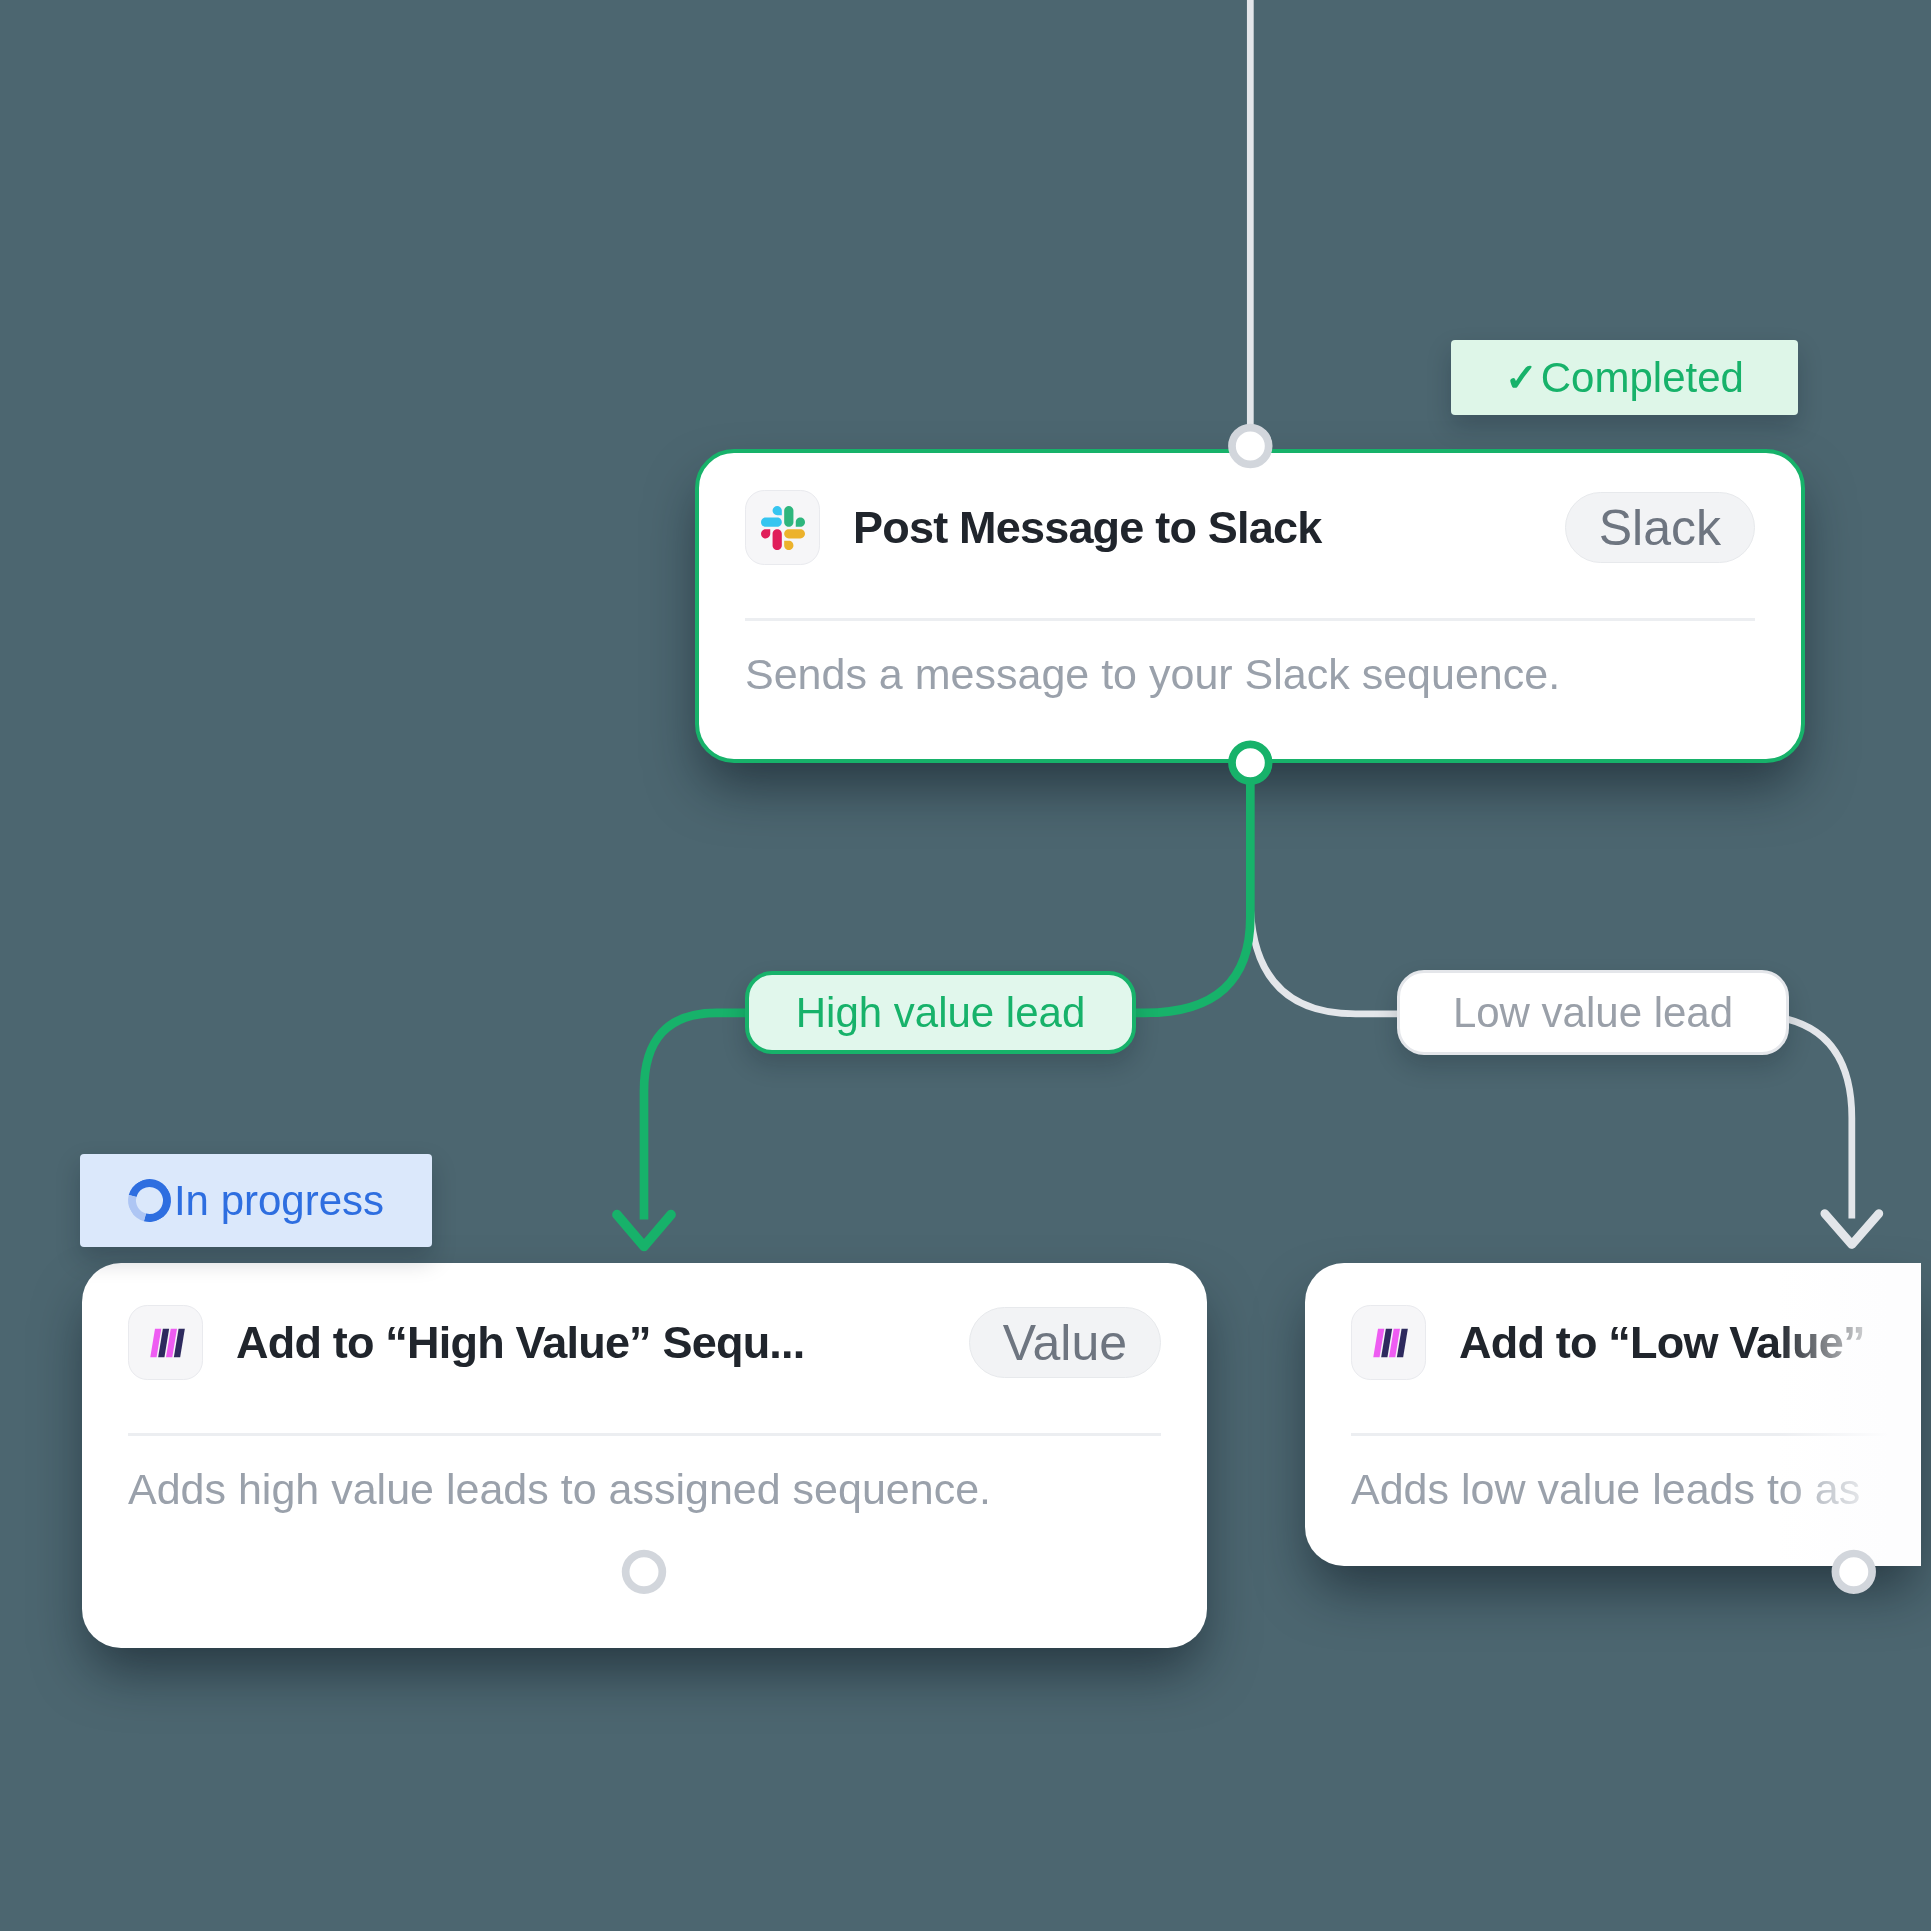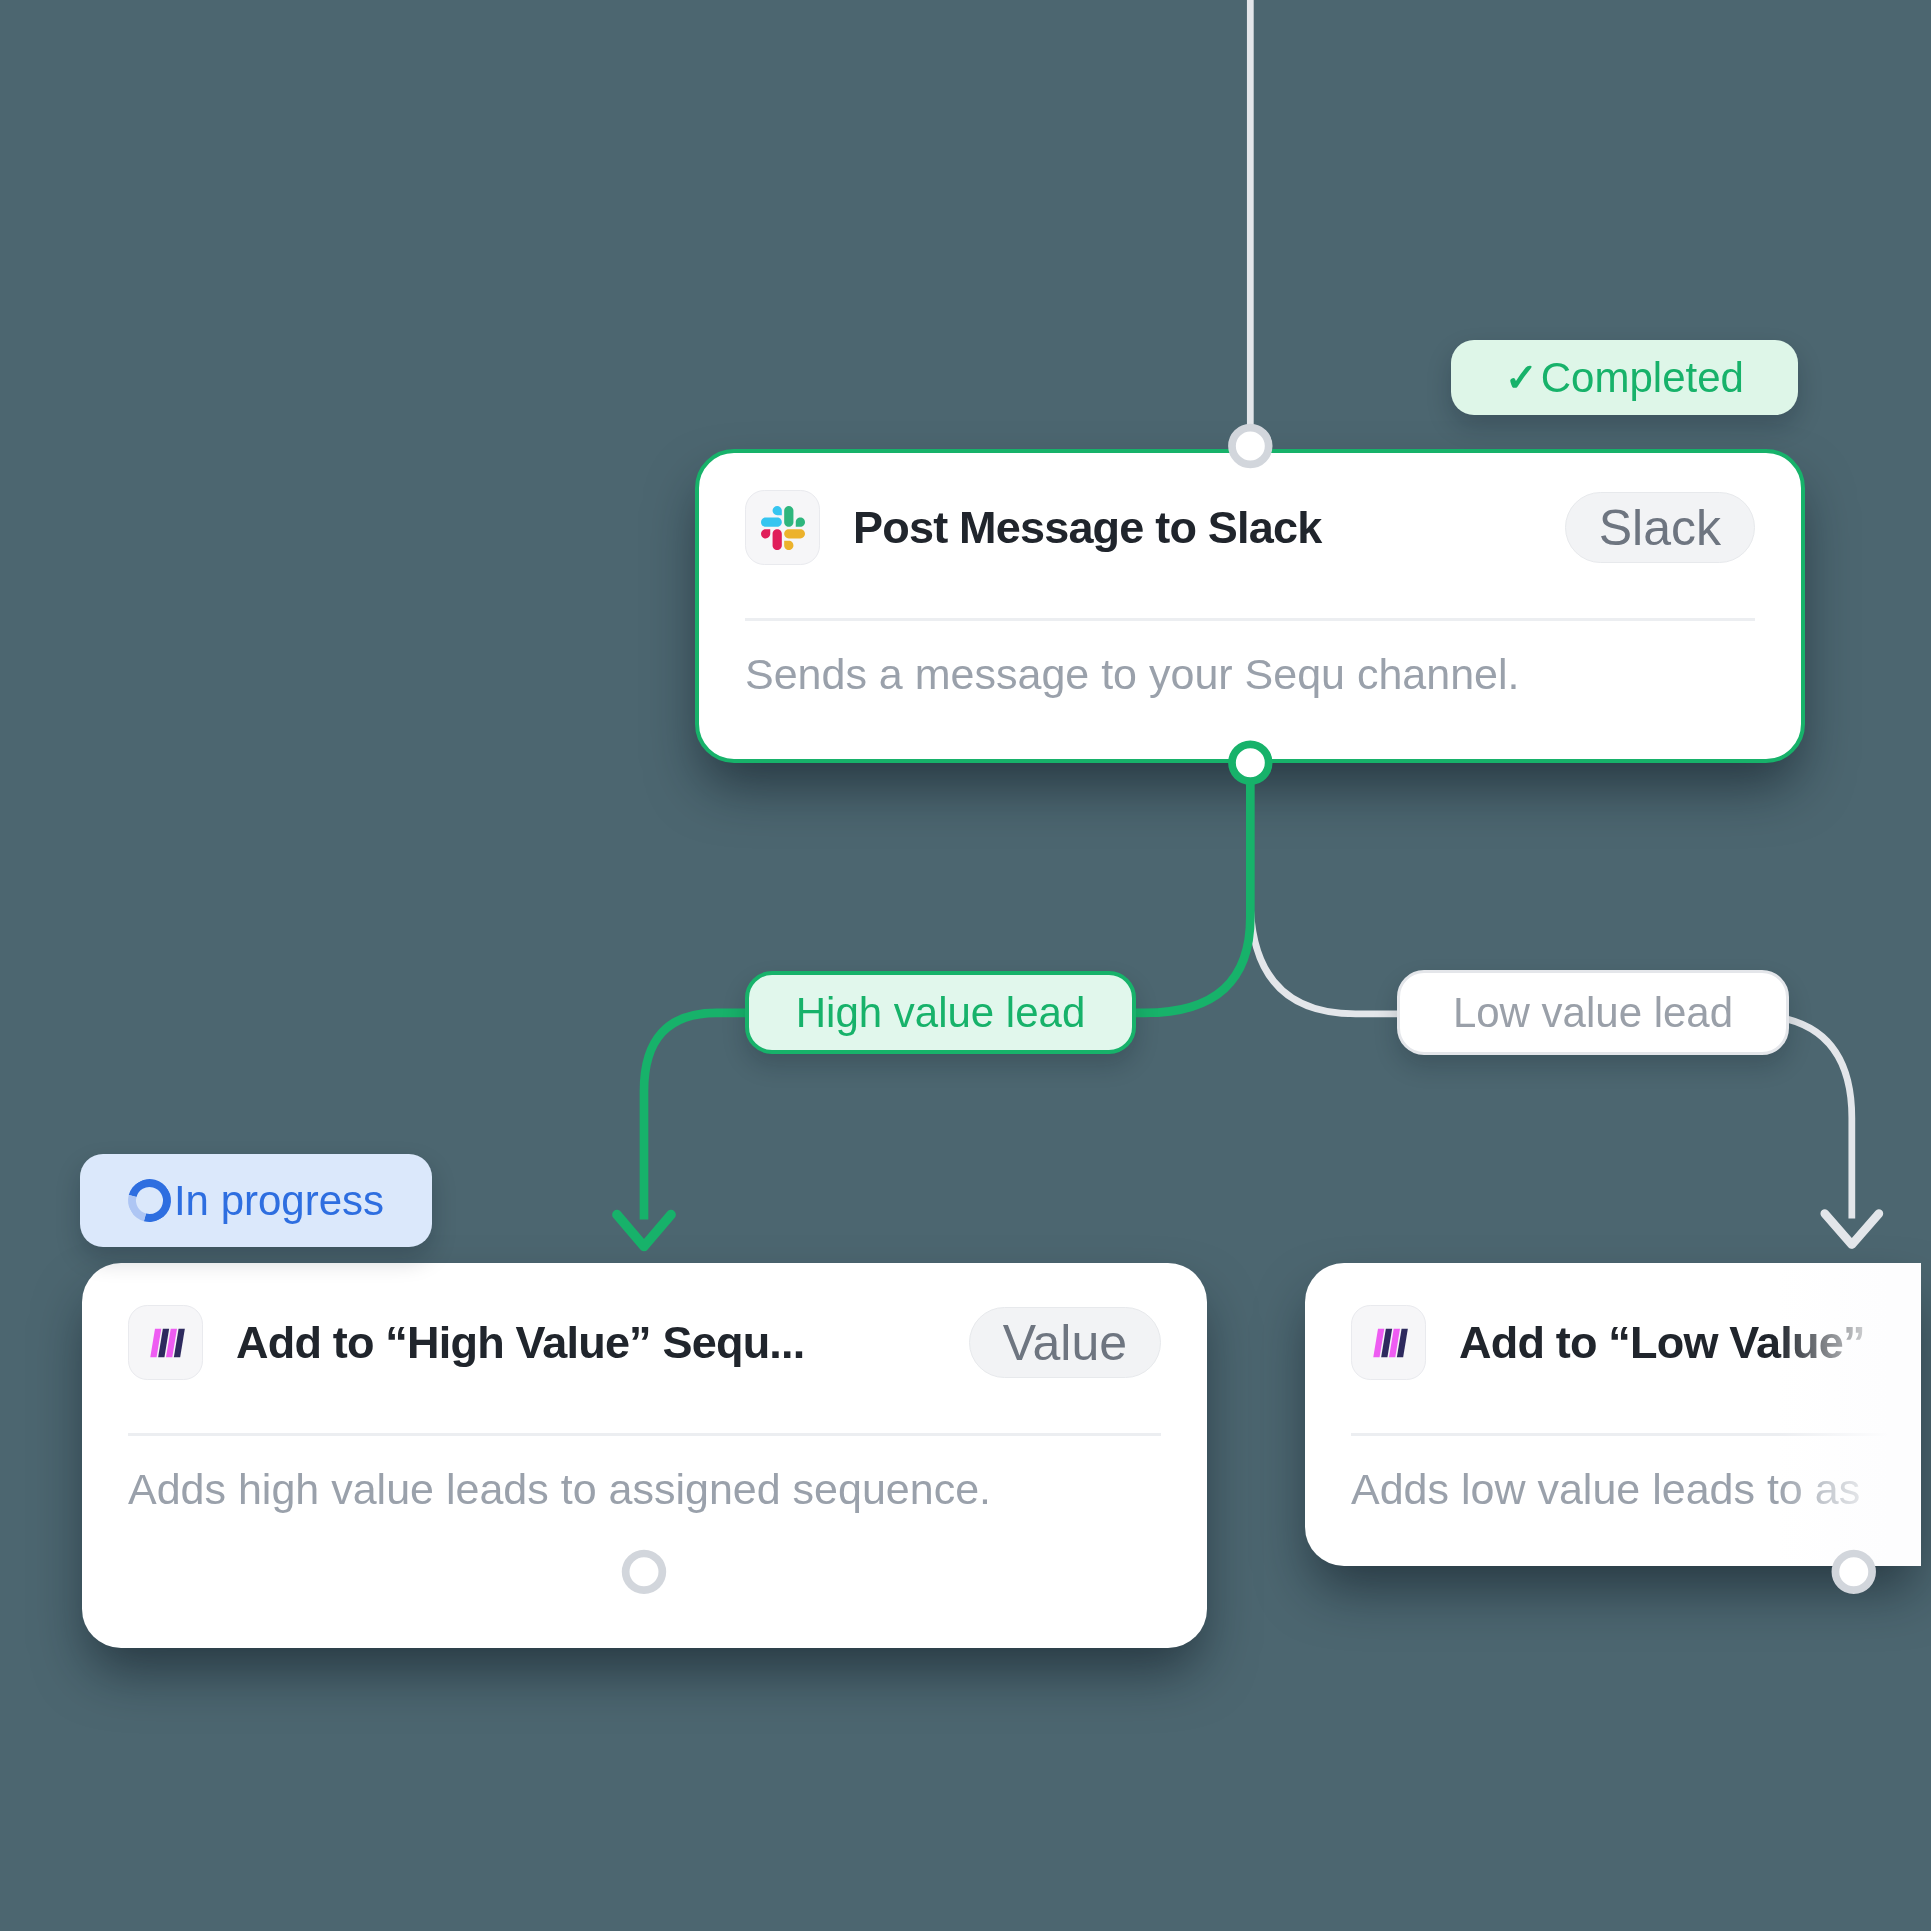--- a/index.html
+++ b/index.html
@@ -58,21 +58,21 @@
   
   .edge-fade{
     position:absolute;top:0;right:0;width:145px;height:100%;z-index:5;
     background:linear-gradient(90deg,rgba(253,253,254,0) 0%,#fdfdfe 78%);
     pointer-events:none;
   }
 
   
   .pill{
     position:absolute;z-index:4;display:flex;align-items:center;justify-content:center;
-    gap:3px;font-size:42px;font-weight:500;border-radius:23px;
+    gap:3px;font-size:42px;font-weight:500;border-radius:4px;
     box-shadow:0 11.6px 25px rgba(9,20,30,.22);
   }
   .badge-completed{left:1451px;top:340px;width:347px;height:75px;
     background:var(--green-badge-bg,#def6e8);color:var(--green,#17b26a);}
   .badge-inprogress{left:80px;top:1154px;width:352px;height:93px;
     background:var(--blue-light,#dbe8fb);color:var(--blue,#2e6ee0);}
   .check-glyph{font-size:39px;font-weight:600;line-height:1;}
   .check-glyph::before{content:"\2713";}
   .spinner-glyph{
     box-sizing:border-box;width:43px;height:43px;border-radius:50%;
@@ -108,21 +108,21 @@
           <path fill="#E01E5A" d="M25.8 77.6c0 7.1-5.8 12.9-12.9 12.9S0 84.7 0 77.6s5.8-12.9 12.9-12.9h12.9v12.9zM32.3 77.6c0-7.1 5.8-12.9 12.9-12.9s12.9 5.8 12.9 12.9v32.3c0 7.1-5.8 12.9-12.9 12.9s-12.9-5.8-12.9-12.9V77.6z"></path>
           <path fill="#36C5F0" d="M45.2 25.8c-7.1 0-12.9-5.8-12.9-12.9S38.1 0 45.2 0s12.9 5.8 12.9 12.9v12.9H45.2zM45.2 32.3c7.1 0 12.9 5.8 12.9 12.9s-5.8 12.9-12.9 12.9H12.9C5.8 58.1 0 52.3 0 45.2s5.8-12.9 12.9-12.9h32.3z"></path>
           <path fill="#2EB67D" d="M97 45.2c0-7.1 5.8-12.9 12.9-12.9s12.9 5.8 12.9 12.9-5.8 12.9-12.9 12.9H97V45.2zM90.5 45.2c0 7.1-5.8 12.9-12.9 12.9s-12.9-5.8-12.9-12.9V12.9C64.7 5.8 70.5 0 77.6 0s12.9 5.8 12.9 12.9v32.3z"></path>
           <path fill="#ECB22C" d="M77.6 97c7.1 0 12.9 5.8 12.9 12.9s-5.8 12.9-12.9 12.9-12.9-5.8-12.9-12.9V97h12.9zM77.6 90.5c-7.1 0-12.9-5.8-12.9-12.9s5.8-12.9 12.9-12.9h32.3c7.1 0 12.9 5.8 12.9 12.9s-5.8 12.9-12.9 12.9H77.6z"></path>
         </svg>
       </div>
       <div class="node-title">Post Message to Slack</div>
       <div class="app-badge">Slack</div>
     </div>
     <div class="node-divider"></div>
-    <div class="node-desc">Sends a message to your Sequ channel.</div>
+    <div class="node-desc">Sends a message to your Slack sequence.</div>
   </div>
 
   <div class="node node-high">
     <div class="node-header">
       <div class="app-icon">
         <svg viewBox="0 0 56 48">
           <path fill="#ee5cf2" d="M14,6 h8 l-6,36 h-8 z"></path>
           <path fill="#2e2a5e" d="M24,6 h8 l-6,36 h-8 z"></path>
           <path fill="#ee5cf2" d="M34,6 h8 l-6,36 h-8 z"></path>
           <path fill="#2e2a5e" d="M44,6 h8 l-6,36 h-8 z"></path>

